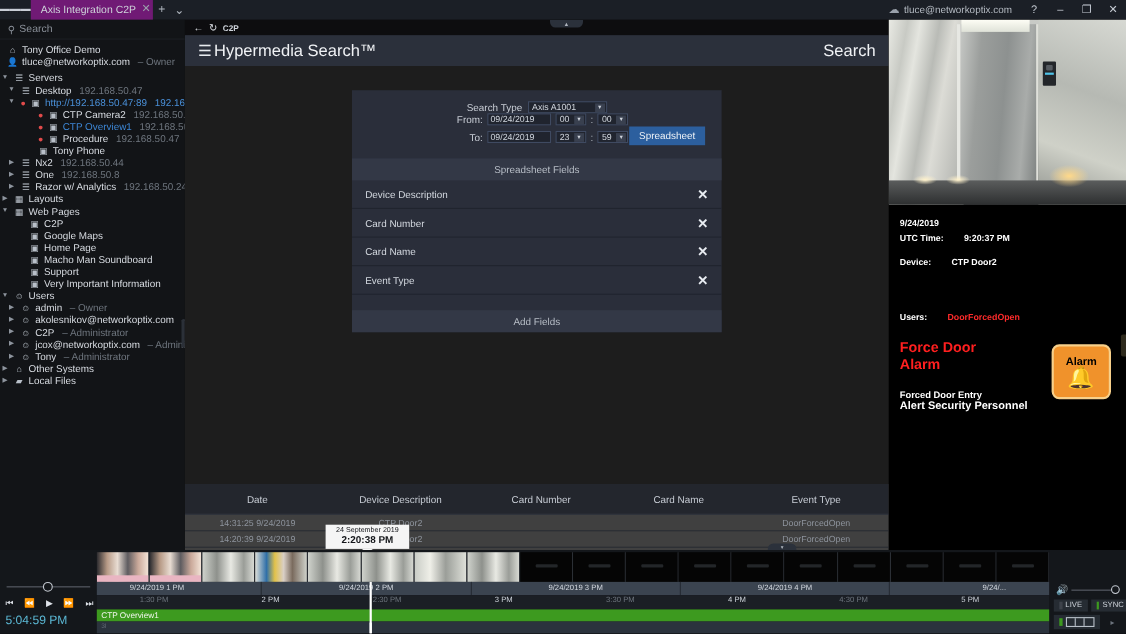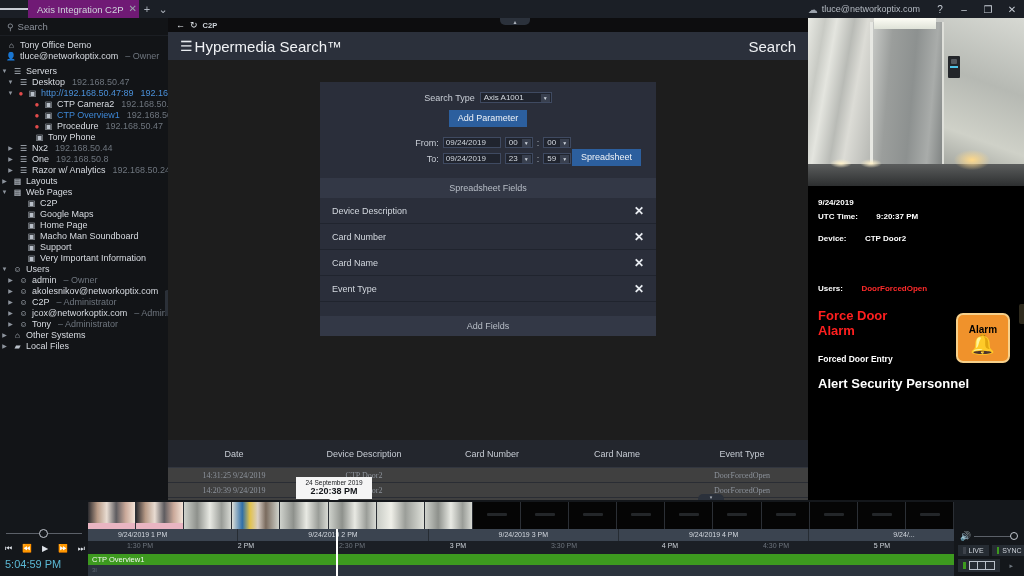--- a/index.html
+++ b/index.html
@@ -146,21 +146,21 @@
     position: absolute; left: 0; bottom: 0; width: 640px; height: 60px;
     background: #404040;
   }
   .res-head {
     display: flex; height: 28px; align-items: center;
     background: #23262d; font-size: 9px; color: #c7ccd4;
     border-bottom: 1px solid #32363f;
   }
   .res-row {
     display: flex; height: 15px; align-items: center;
-    font-size: 8px; color: #8d939c; border-bottom: 1px solid #2a2d34; font-family: Liberation Serif, serif;
+    font-size: 8px; color: #8d939c; border-bottom: 1px solid #2a2d34;
   }
   .c1 { width: 132px; text-align: center; }
   .c2 { width: 128px; text-align: center; }
   .c3 { width: 128px; text-align: center; }
   .c4 { width: 122px; text-align: center; }
   .c5 { width: 128px; text-align: center; }
   .tooltip {
     position: absolute; left: 128px; top: 37px; width: 76px;
     background: #f5f5f5; color: #14161a; text-align: center;
     padding: 2px 0 3px 0; z-index: 9;
@@ -233,21 +233,21 @@
 
   .evt { padding: 12px 10px 0 10px; font-size: 8px; font-weight: bold; color: #ffffff; }
   .evt .line { margin-bottom: 5px; }
   .evt .k { display: inline-block; }
   .evt .spacer { display: inline-block; width: 14px; }
   .evt .red { color: #ff2b2b; }
   .evt-gap { height: 36px; }
   .alarm-wrap { position: relative; padding: 0 10px; margin-top: 16px; }
   .alarm-title { color: #ff1f1f; font-size: 13px; font-weight: bold; line-height: 1.12; }
   .alarm-l1 { margin-top: 16px; font-size: 8.5px; font-weight: bold; color: #fff; }
-  .alarm-l2 { margin-top: 12px; font-size: 13px; font-weight: bold; color: #fff; }
+  .alarm-l2 { font-size: 10px; font-weight: bold; color: #fff; }
   .alarm-badge {
     position: absolute; right: 14px; top: 4px; width: 54px; height: 50px;
     background: #f0922b; border: 2px solid #f7d08a; border-radius: 7px;
     display: flex; flex-direction: column; align-items: center; justify-content: center;
   }
   .alarm-badge .txt { font-size: 10px; font-weight: bold; color: #000; margin-bottom: 1px; }
   .alarm-badge .bell { font-size: 20px; color: #000; line-height: 0.85; }
   .right-handle {
     position: absolute; left: 211px; top: 286px; width: 5px; height: 20px;
     background: #2e2a1d; border-radius: 2px 0 0 2px;
@@ -533,23 +533,20 @@
     <div class="form-card">
 
       <div class="fc-row stype-row">
         <span>Search Type</span>
         <span class="sel">
           <span>Axis A1001</span>
           <span class="arrow">▼</span>
         </span>
       </div>
 
-      <div class="fc-row addparam-row">
-        <button class="btn-blue">Add Parameter</button>
-      </div>
 
       <div class="fc-row dt-row">
         <span class="dt-label">From:</span>
         <span class="txtin">09/24/2019</span>
         <span class="sel numsel">
           <span>00</span>
           <span class="arrow">▼</span>
         </span>
         <span class="colon">:</span>
         <span class="sel numsel">

